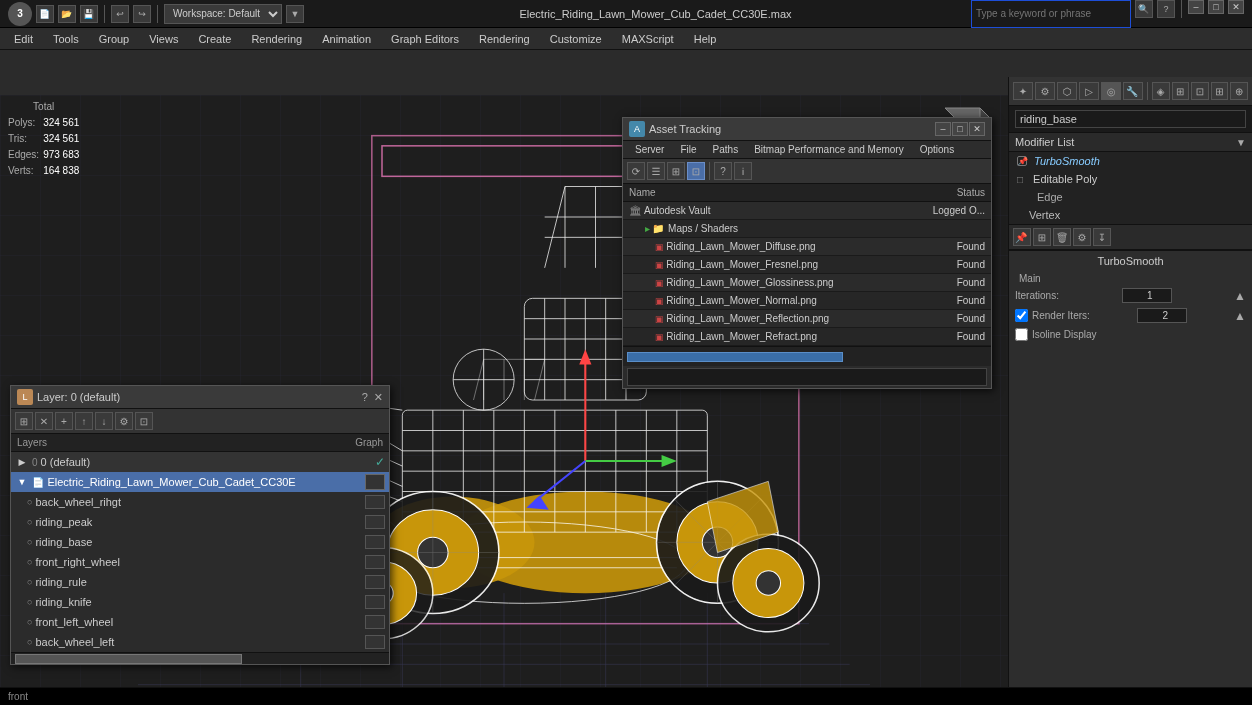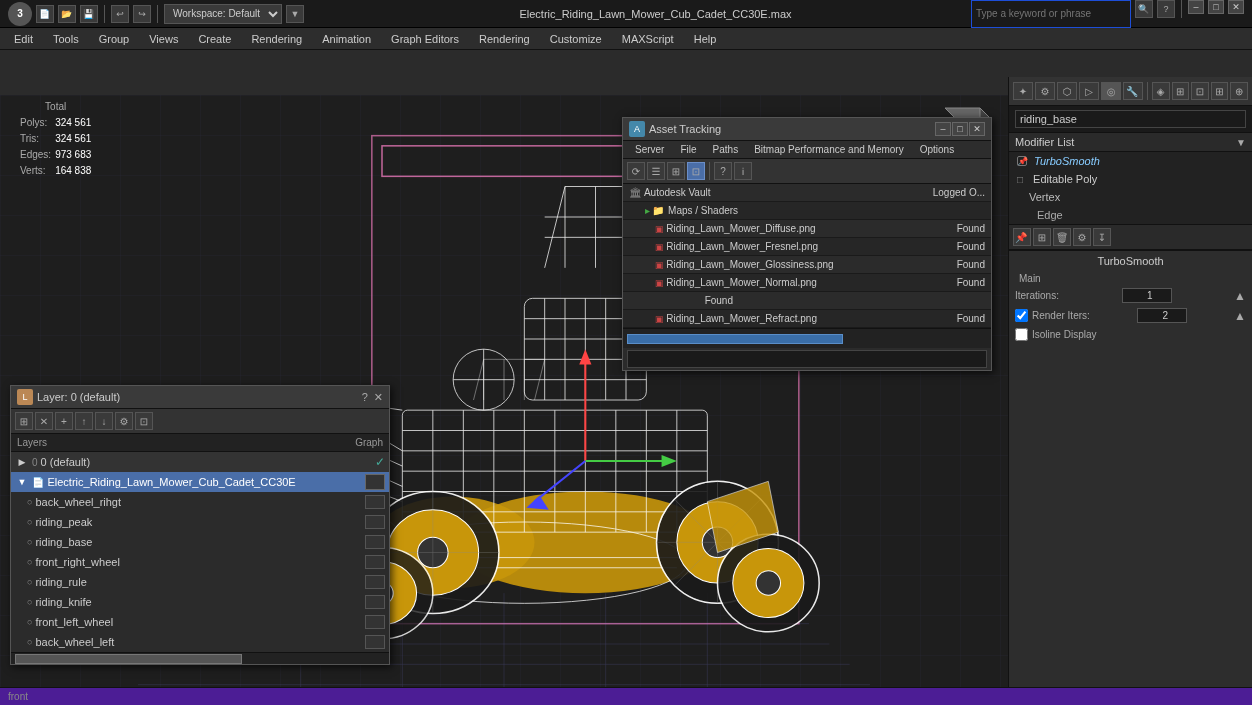--- a/index.html
+++ b/index.html
@@ -124,21 +124,21 @@
       right: 244px;
       bottom: 0;
       background: #1e1e1e;
       overflow: hidden;
     }
 
     
     #stats-panel {
       position: absolute;
       top: 4px;
-      left: 20px;
+      left: 8px;
       font-size: 10px;
       color: #ccc;
       line-height: 16px;
     }
     #stats-panel table { border-collapse: collapse; }
     #stats-panel td { padding: 0 4px 0 0; }
     #stats-panel .stat-label { color: #aaa; }
     #stats-panel .stat-value { color: #fff; }
 
     
@@ -364,21 +364,21 @@
     }
     .win-btns { display: flex; gap: 1px; }
 
     
     #status-bar {
       position: absolute;
       bottom: 0;
       left: 0;
       right: 0;
       height: 18px;
-      background: #4c1d95;
+      background: #000000;
       border-top: 1px solid #111;
       display: flex; align-items: center;
       padding: 0 8px;
       font-size: 10px; color: #888;
     }
 
     .small-icon-btn {
       width: 18px; height: 18px;
       background: #3a3a3a;
       border: 1px solid #555;
@@ -687,25 +687,25 @@
 
     <div style="background:#222; border-bottom:1px solid #111;">
       <div class="modifier-item active">
         <span class="mod-pin">📌</span>
         <span style="font-style:italic; color:#88ccff;">TurboSmooth</span>
       </div>
       <div class="modifier-item">
         <span style="margin-right:6px; color:#888; font-size:10px;">□</span>
         <span>Editable Poly</span>
       </div>
+      <div class="modifier-item sub2">
+        <span>Edge</span>
+      </div>
       <div class="modifier-item sub">
         <span>Vertex</span>
-      </div>
-      <div class="modifier-item sub2">
-        <span>Edge</span>
       </div>
     </div>
 
     <div style="display:flex; gap:2px; padding:3px 4px; background:#2a2a2a; border-bottom:1px solid #111;">
       <div class="small-icon-btn">📌</div>
       <div class="small-icon-btn">⊞</div>
       <div class="small-icon-btn">🗑</div>
       <div class="small-icon-btn">⚙</div>
       <div class="small-icon-btn">↧</div>
     </div>
@@ -841,20 +841,24 @@
     </div>
     <div id="asset-toolbar">
       <div class="small-icon-btn">⟳</div>
       <div class="small-icon-btn">☰</div>
       <div class="small-icon-btn">⊞</div>
       <div class="small-icon-btn active">⊡</div>
       <div class="sep"></div>
       <div class="small-icon-btn">?</div>
       <div class="small-icon-btn">ℹ</div>
     </div>
+    <div id="asset-table-header">
+      <span class="asset-col-name">Name</span>
+      <span class="asset-col-status">Status</span>
+    </div>
 
     <div>
 
       <div class="asset-row">
         <span class="asset-col-name">
           <span class="icon-vault">🏛</span>
           <span>Autodesk Vault</span>
         </span>
         <span class="asset-col-status">Logged O...</span>
       </div>
@@ -895,20 +899,24 @@
 
       <div class="asset-row asset-row-indent2">
         <span class="asset-col-name">
           <span class="icon-red">▣</span>
           <span>Riding_Lawn_Mower_Normal.png</span>
         </span>
         <span class="asset-col-status">Found</span>
       </div>
 
       <div class="asset-row asset-row-indent2">
+        <span class="asset-col-name">
+          <span class="icon-red">▣</span>
+          <span>Riding_Lawn_Mower_Reflection.png</span>
+        </span>
         <span class="asset-col-status">Found</span>
       </div>
 
       <div class="asset-row asset-row-indent2">
         <span class="asset-col-name">
           <span class="icon-red">▣</span>
           <span>Riding_Lawn_Mower_Refract.png</span>
         </span>
         <span class="asset-col-status">Found</span>
       </div>

